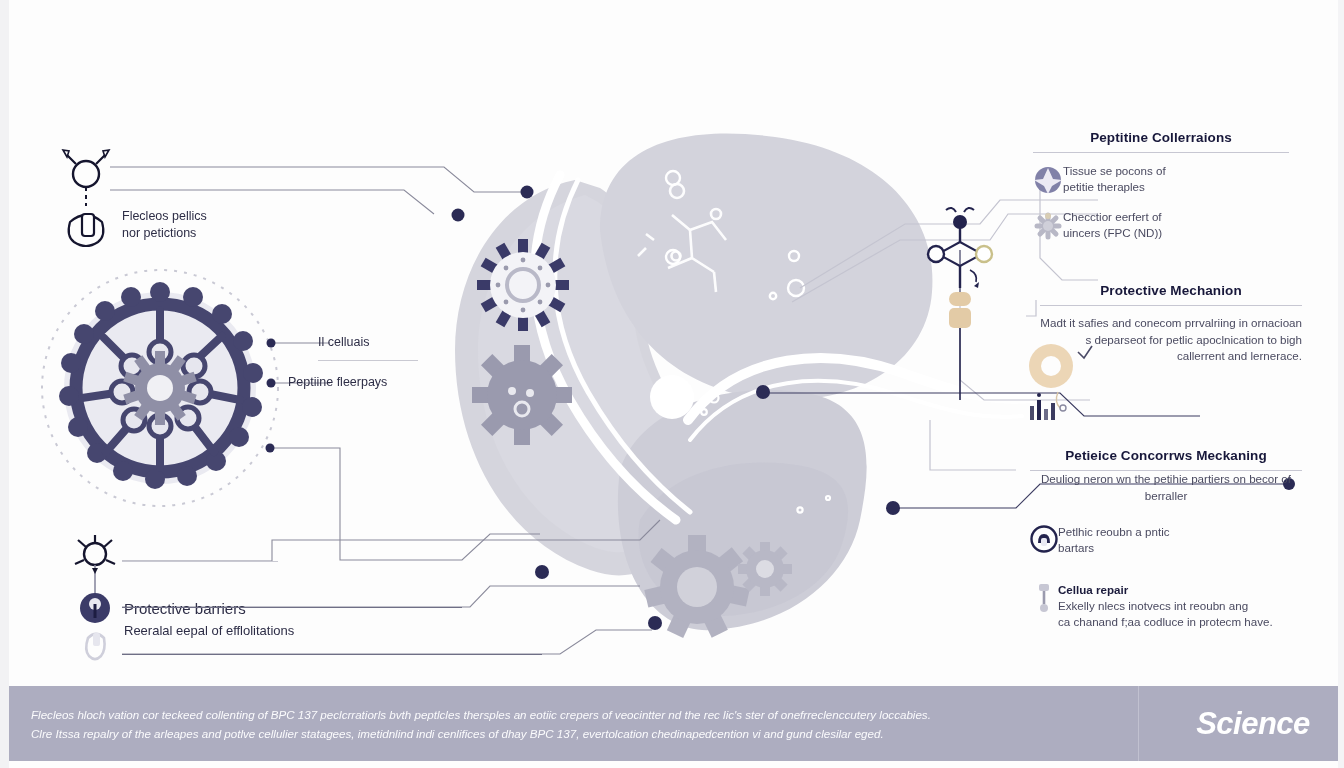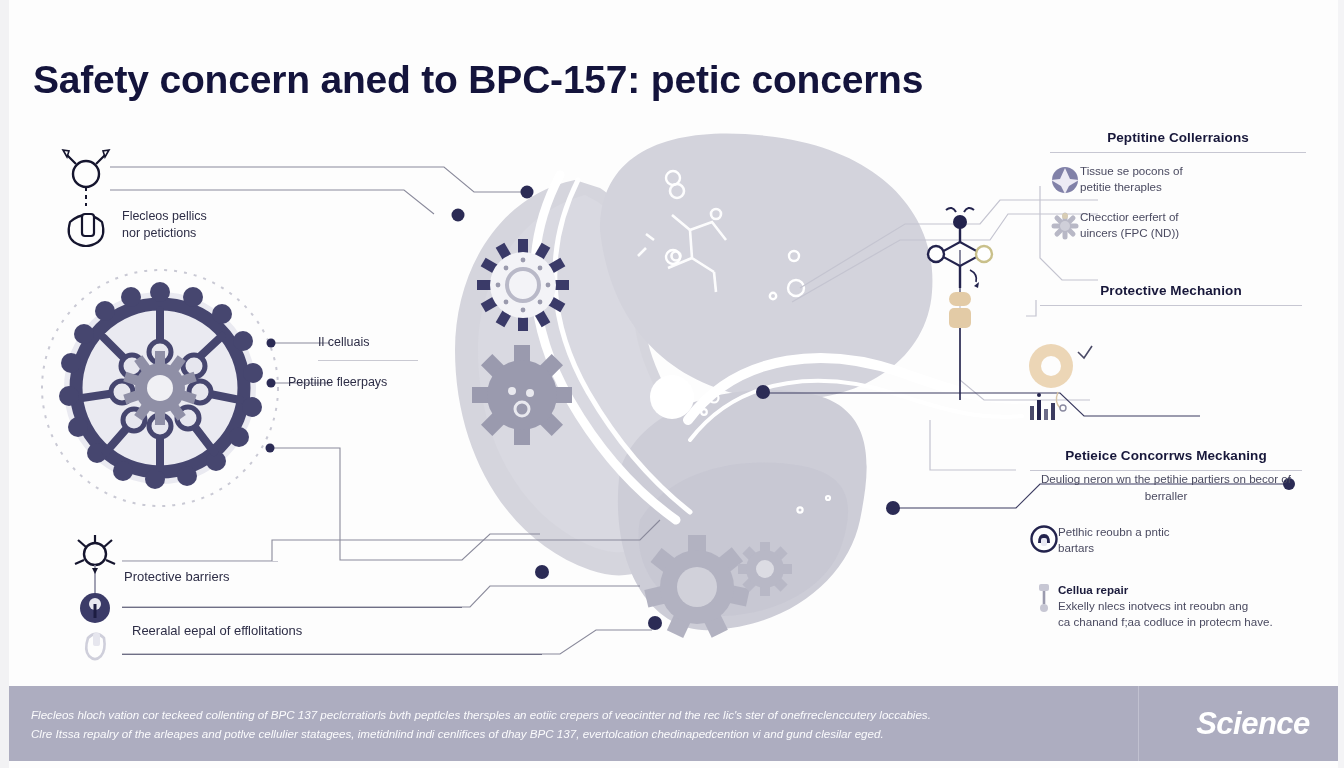--- a/index.html
+++ b/index.html
@@ -28,21 +28,21 @@
 
   
   .art{position:absolute;left:0;top:0;width:1344px;height:700px;pointer-events:none;}
   .hline{position:absolute;height:1px;background:#8f8f9e;}
   .hline.light{background:#c9c9d2;}
 
   
   .lbl{position:absolute;color:#2d2d46;font-size:12.5px;line-height:17px;}
 
   
-  .rail{position:absolute;right:38px;width:256px;}
+  .rail{position:absolute;right:55px;width:256px;}
   .rail h3{
     margin:0;font-size:13.5px;font-weight:bold;color:#17173a;
     text-align:center;letter-spacing:.1px;
   }
   .rail .rule{height:1px;background:#c7c7d2;margin-top:7px;}
   .rail p{margin:0;font-size:11.6px;line-height:16.5px;color:#4a4a60;}
   .rail .center{text-align:center;}
   .item{display:flex;gap:0;align-items:flex-start;margin-top:10px;}
   .item .txt{font-size:11.6px;line-height:16px;color:#4a4a60;}
   .item .txt .hd{font-weight:bold;color:#1c1c3d;display:block;}
@@ -65,21 +65,20 @@
   }
 </style>
 </head>
 <body>
 
 <div id="root">
 
   <div class="edge-left"></div>
   <div class="edge-right"></div>
 
-  <div class="title">Safety concern aned to BPC-157: petic concerns</div>
 
   <svg class="art" viewBox="0 0 1344 700" xmlns="http://www.w3.org/2000/svg">
     <defs>
       <clipPath id="blobTopClip">
         <path d="M600 230 C600 140 690 125 770 135 C880 150 935 215 930 290
                  C926 360 860 400 780 398 C690 396 610 340 600 230 Z"></path>
       </clipPath>
     </defs>
 
     <path d="M575 180 C500 195 455 270 455 350 C455 450 505 540 590 570
@@ -392,23 +391,23 @@
       <circle cx="21" cy="70" r="6" fill="#e8e8f0"></circle>
       <path d="M21 70 L21 84" stroke="#1d1d42" stroke-width="3"></path>
     </g>
     <g stroke="#cfcfdb" stroke-width="2.6" fill="none">
       <path d="M14 104 q8 -8 16 0 q2 12 -3 18 q-6 6 -12 0 q-5 -6 -1 -18 Z"></path>
       <rect x="19" y="99" width="7" height="13" rx="2" fill="#e6e6ee" stroke="none"></rect>
     </g>
   </svg>
 
   <div class="hline light" style="left:122px;top:561px;width:156px"></div>
-  <div class="lbl" style="left:124px;top:568px;font-size:13px">Protective barriers</div>
+  <div class="lbl" style="left:124px;top:600px;font-size:15px">Protective barriers</div>
   <div class="hline" style="left:122px;top:607px;width:340px;background:#6f6f86"></div>
-  <div class="lbl" style="left:132px;top:622px;font-size:13px">Reeralal eepal of efflolitations</div>
+  <div class="lbl" style="left:124px;top:622px;font-size:13px">Reeralal eepal of efflolitations</div>
   <div class="hline" style="left:122px;top:654px;width:420px;background:#6f6f86"></div>
 
   <div class="rail" style="top:130px">
     <h3>Peptitine Collerraions</h3>
     <div class="rule"></div>
 
     <div class="item">
       <svg width="30" height="30" viewBox="0 0 30 30" style="flex:none;margin-top:2px">
         <circle cx="15" cy="15" r="13" fill="#8181a8"></circle>
         <path d="M15 3 L20 14 L29 15 L19 21 L15 29 L11 21 L1 15 L10 14 Z" fill="#eceaf4"></path>
@@ -433,20 +432,21 @@
       <div class="txt">
         <div>Checctior eerfert of</div>
         <div>uincers (FPC (ND))</div>
       </div>
     </div>
   </div>
 
   <div class="rail" style="top:283px;right:42px;width:262px">
     <h3>Protective Mechanion</h3>
     <div class="rule"></div>
+    <p class="center" style="margin-top:9px;text-align:right">Madt it safies and conecom prrvalriing in ornacioan s deparseot for petlic apoclnication to bigh callerrent and lernerace.</p>
   </div>
 
   <div class="rail" style="top:448px;right:42px;width:272px">
     <h3>Petieice Concorrws Meckaning</h3>
     <div class="rule"></div>
     <p class="center" style="">Deuliog neron wn the petihie partiers on becor of berraller</p>
 
     <div class="item" style="margin-top:20px">
       <svg width="28" height="28" viewBox="0 0 28 28" style="flex:none;margin-top:1px">
         <circle cx="14" cy="14" r="12.5" fill="none" stroke="#23234d" stroke-width="2.4"></circle>

